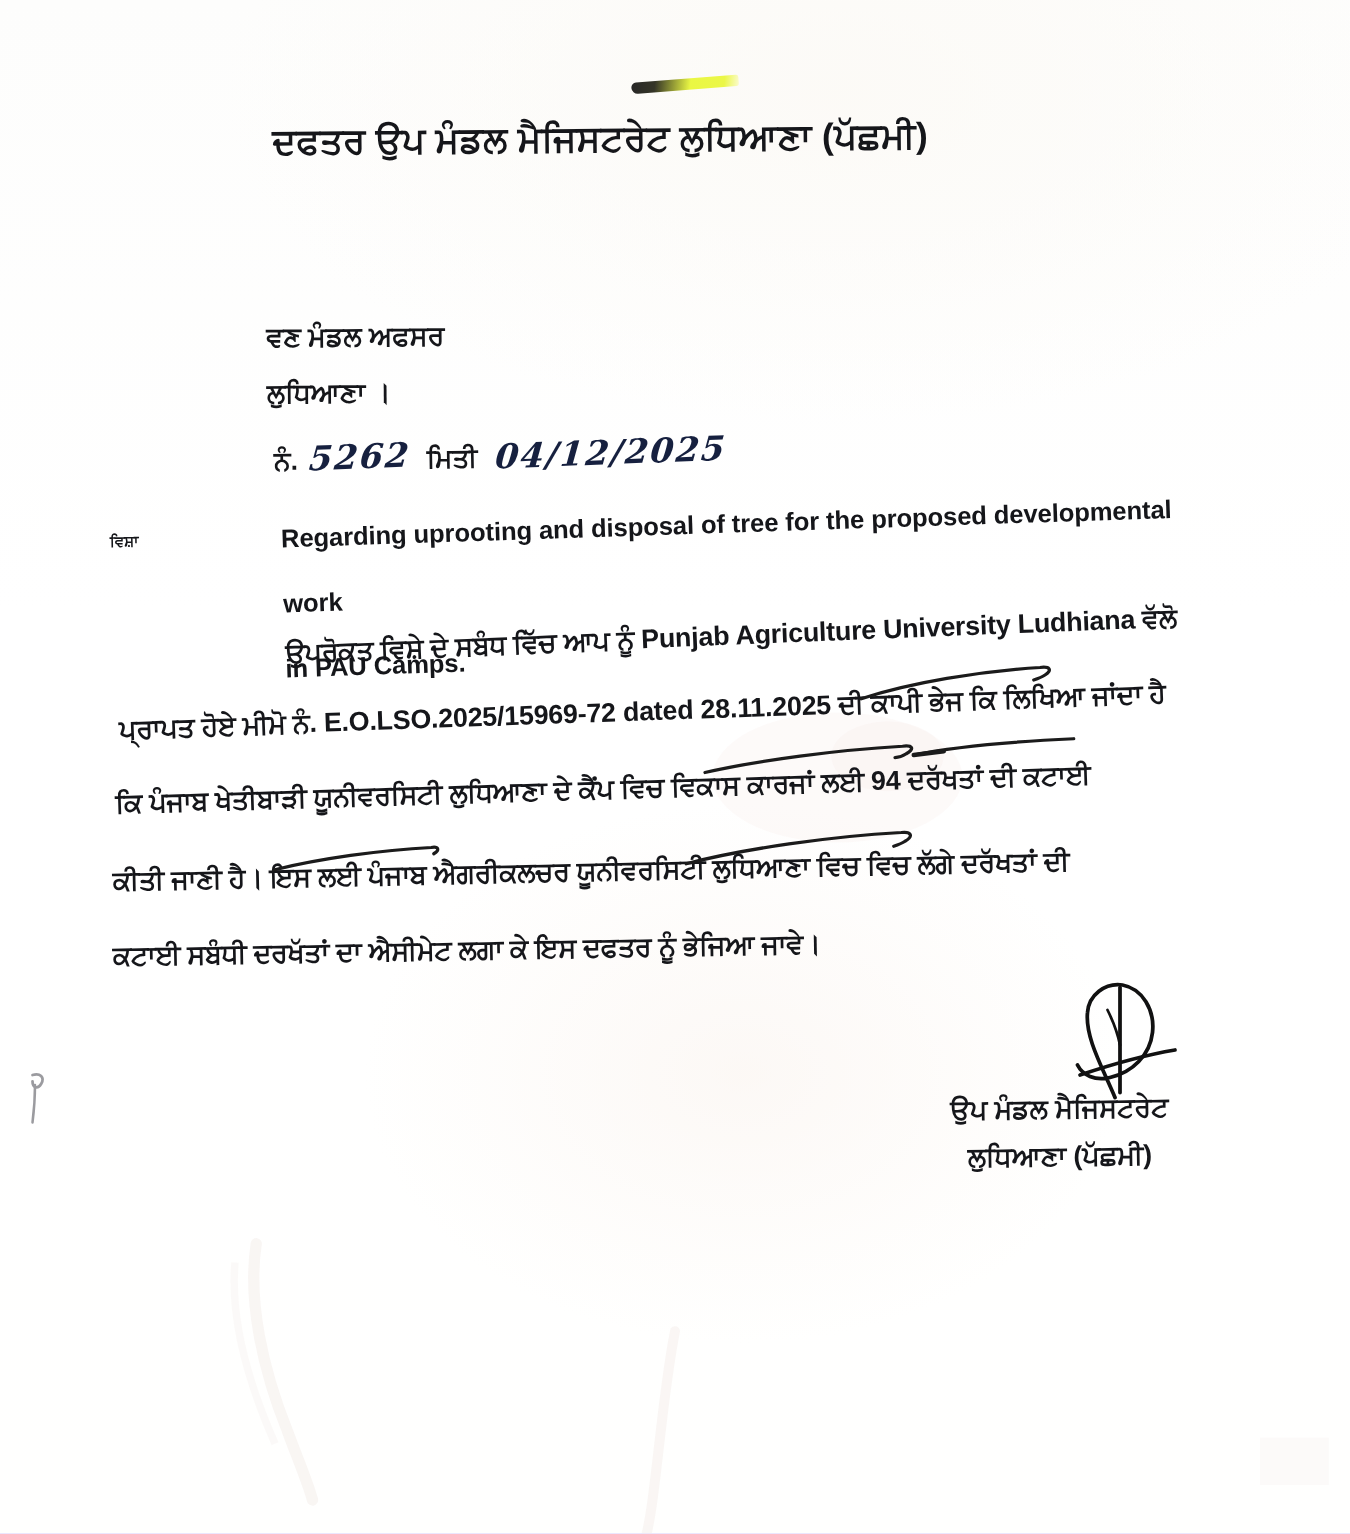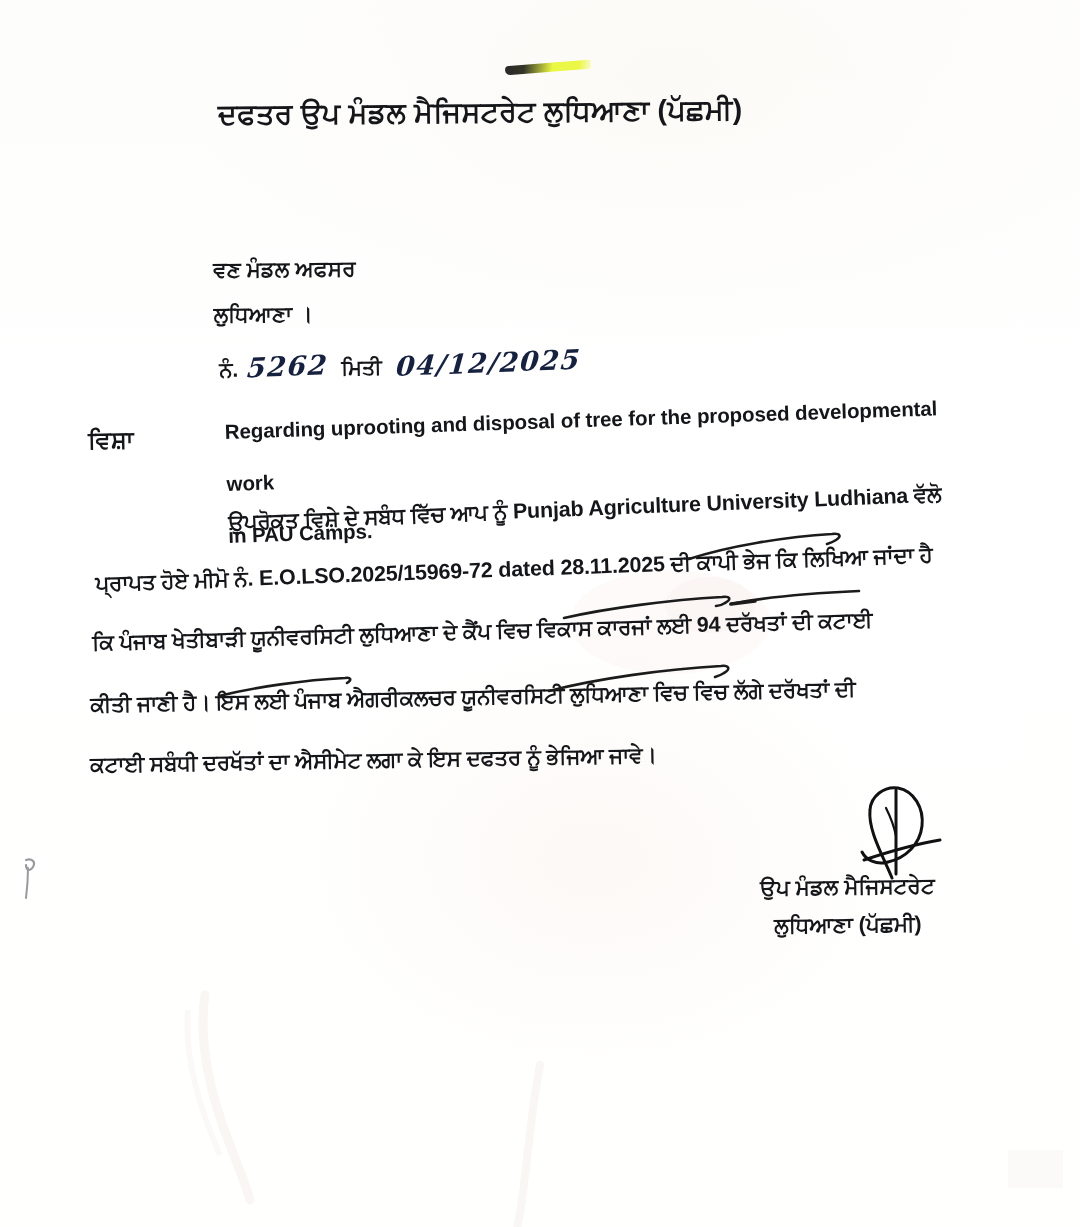--- a/index.html
+++ b/index.html
@@ -97,21 +97,21 @@
     color: #16203f;
     letter-spacing: 1.5px;
     transform: rotate(-1.2deg) skewX(-7deg);
     display: inline-block;
   }
 
   .subject-label {
     position: absolute;
     left: 88px;
     top: 426px;
-    font-size: 24px;
+    font-size: 12px;
     font-weight: 700;
     transform: rotate(-1deg);
   }
   .subject-body {
     position: absolute;
     left: 224px;
     top: 406px;
     width: 740px;
     font-size: 20.5px;
     font-weight: 600;

